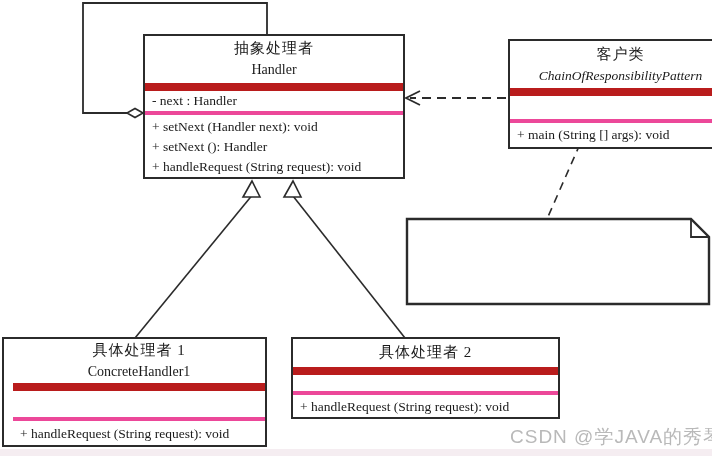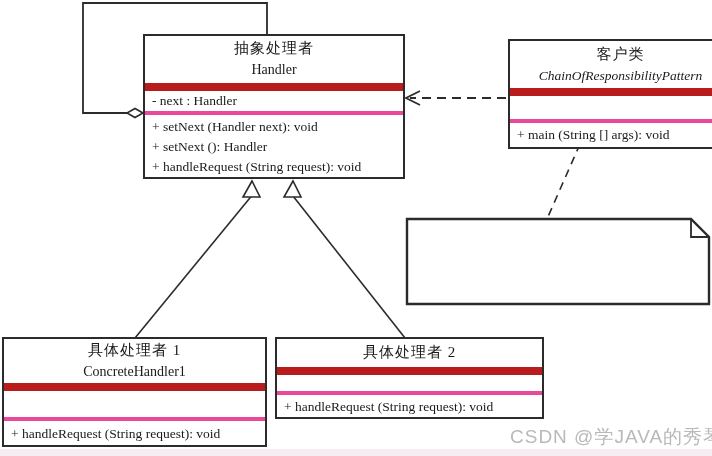--- a/index.html
+++ b/index.html
@@ -20,22 +20,22 @@
   .row{padding-left:7px;white-space:nowrap;font-size:13.5px;line-height:20px;}
 
   #handler-class{left:143px;top:34px;width:262px;height:145px;}
   #handler-class .title{height:48px;justify-content:center;}
   #handler-class .attrs{height:29px;display:flex;align-items:center;}
   #client-class{left:508px;top:39px;width:225px;height:110px;}
   #client-class .title{height:47px;}
   #client-class .attrs{height:31px;}
   #client-class .methods{display:flex;}
   #client-class .title .en{font-size:13.5px;font-style:italic;}
-  #concrete1-class{left:2px;top:337px;width:265px;height:110px;}
-  #concrete2-class{left:275px;top:337px;width:269px;height:82px;}
+  #concrete1-class{left:2px;top:337px;width:265px;height:110px;padding-left:9px;}
+  #concrete2-class{left:291px;top:337px;width:269px;height:82px;}
   #concrete1-class .title,#concrete2-class .title{height:44px;}
   #concrete1-class .attrs,#concrete2-class .attrs{height:34px;}
   #concrete1-class .methods,#concrete2-class .methods{display:flex;align-items:center;}
 
   .note-text{
     position:absolute;left:415px;top:226px;width:292px;z-index:2;
     font-size:14px;line-height:19.5px;white-space:nowrap;
   }
   .watermark{
     position:absolute;left:510px;top:424px;z-index:3;

